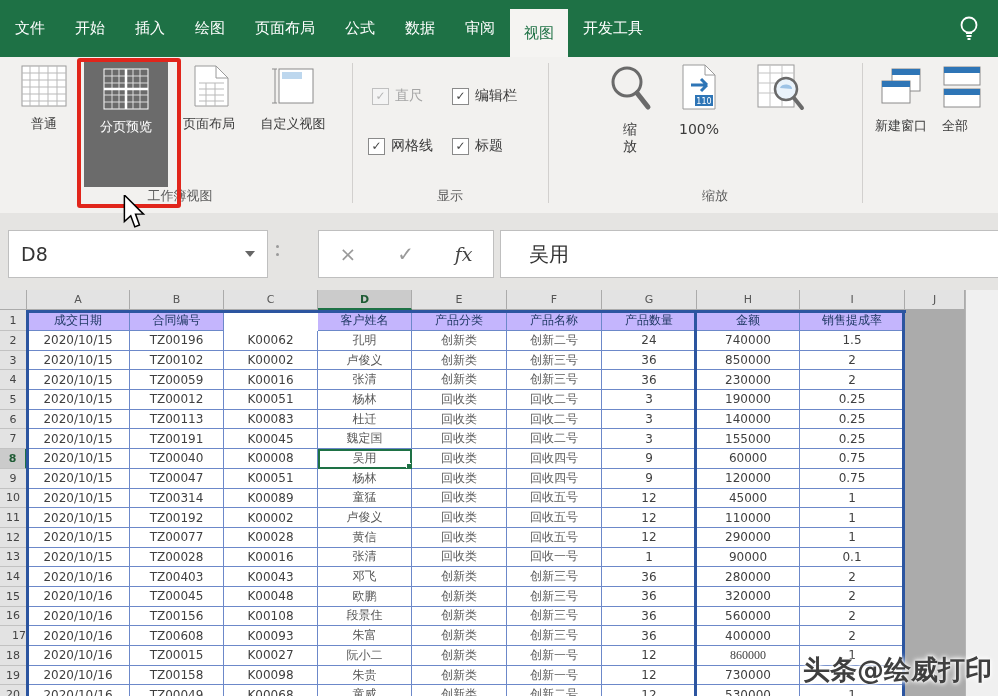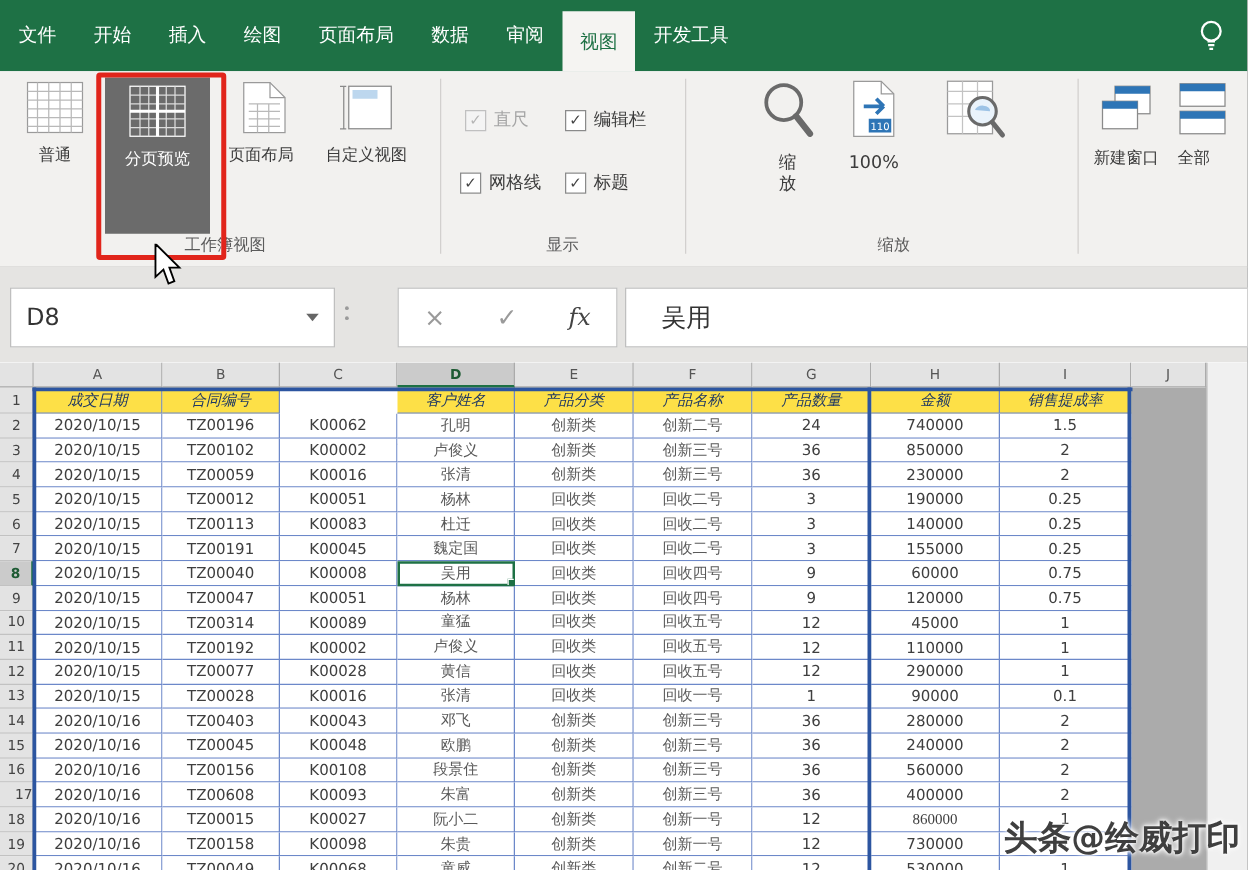--- a/index.html
+++ b/index.html
@@ -60,21 +60,21 @@
   .ch.selcol{background:#CBCBCB;border-bottom:2px solid #1E7145;color:#1E5B34;font-weight:bold;}
   #grid-rows{position:absolute;left:0;top:20px;display:flex;flex-direction:column;z-index:1;}
   .srow{display:flex;}
   .gut{background:#E3E3E3;border-right:1px solid #ABABAB;border-bottom:1px solid #C2C2C2;
        box-sizing:border-box;display:flex;align-items:center;justify-content:center;
        font-size:11px;color:#444;}
   .gut.selrow{background:#CBCBCB;border-right:2px solid #1E7145;color:#1E5B34;font-weight:bold;}
   .cell{box-sizing:border-box;border-right:1px solid #6C88C9;border-bottom:1px solid #6C88C9;
         display:flex;align-items:center;justify-content:center;font-size:12px;color:#3f3f3f;
         background:#fff;white-space:nowrap;overflow:hidden;}
-  .cell.hdr{background:#fde047;color:#1F3864;font-size:12px;font-style:italic;}
+  .cell.hdr{background:#c4b5fd;color:#1F3864;font-size:12px;}
   .cell.cjk{color:#5a5a5a;}
   .cell.selected-cell{outline:2px solid #1E7145;outline-offset:-2px;position:relative;z-index:3;}
   .fill-handle{position:absolute;right:-3px;bottom:-3px;width:6px;height:6px;background:#1E7145;
                border:1px solid #fff;z-index:4;}
   #outside-gray{position:absolute;left:905px;top:20px;width:60px;height:386px;background:#ABABAB;}
   #scroll-strip{position:absolute;left:965px;top:0;width:33px;height:406px;background:#F0F0F0;
                 border-left:1px solid #B5B5B5;box-sizing:border-box;}
   .thick{position:absolute;background:#2C55A0;z-index:3;}
   #tb-top{left:26px;top:20px;width:880px;height:3px;}
   #tb-left{left:26px;top:20px;width:3px;height:386px;}
@@ -90,20 +90,21 @@
 <body>
 
 <div id="stage">
 
   <div id="tabbar">
     <div class="tab">文件</div>
     <div class="tab">开始</div>
     <div class="tab">插入</div>
     <div class="tab">绘图</div>
     <div class="tab">页面布局</div>
+    <div class="tab">公式</div>
     <div class="tab">数据</div>
     <div class="tab">审阅</div>
     <div class="tab active">视图</div>
     <div class="tab">开发工具</div>
     <div id="tell-me">
       <svg width="22" height="30" viewBox="0 0 22 30">
           <circle cx="11" cy="11" r="7.5" fill="none" stroke="#fff" stroke-width="1.8"></circle>
           <path d="M8 19 h6 M8.5 22 h5 M9.5 25 h3" stroke="#fff" stroke-width="1.8" fill="none"></path>
         </svg>
     </div>
@@ -451,21 +452,21 @@
         </div>
         <div class="srow" style="height: 19.7px;">
           <div class="gut" style="width: 27px;">15</div>
           <div class="cell" style="width: 103px;">2020/10/16</div>
           <div class="cell" style="width: 94px;">TZ00045</div>
           <div class="cell" style="width: 94px;">K00048</div>
           <div class="cell cjk" style="width: 94px;">欧鹏</div>
           <div class="cell cjk" style="width: 95px;">创新类</div>
           <div class="cell cjk" style="width: 95px;">创新三号</div>
           <div class="cell" style="width: 95px;">36</div>
-          <div class="cell" style="width: 103px;">240000</div>
+          <div class="cell" style="width: 103px;">320000</div>
           <div class="cell" style="width: 105px;">2</div>
         </div>
         <div class="srow" style="height: 19.7px;">
           <div class="gut" style="width: 27px;">16</div>
           <div class="cell" style="width: 103px;">2020/10/16</div>
           <div class="cell" style="width: 94px;">TZ00156</div>
           <div class="cell" style="width: 94px;">K00108</div>
           <div class="cell cjk" style="width: 94px;">段景住</div>
           <div class="cell cjk" style="width: 95px;">创新类</div>
           <div class="cell cjk" style="width: 95px;">创新三号</div>

